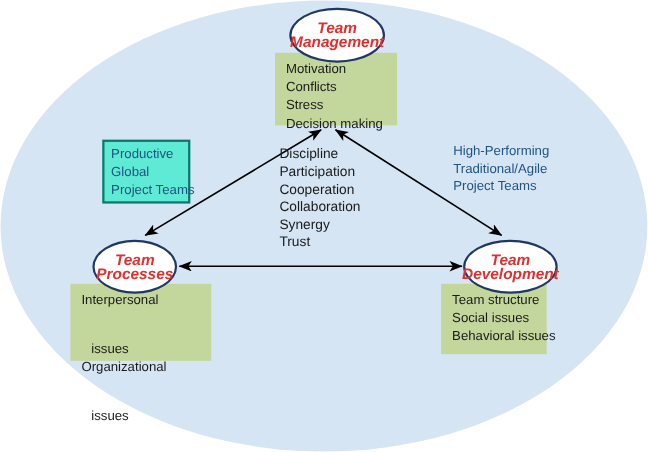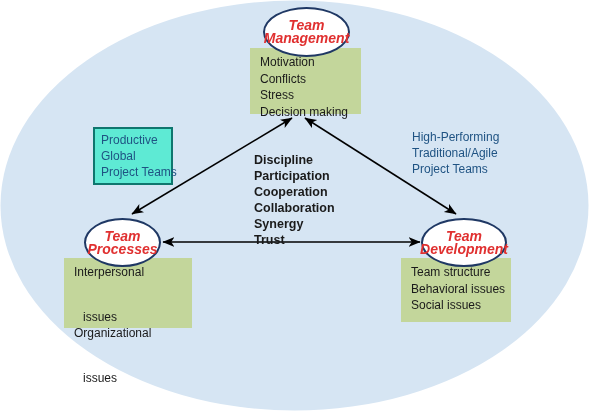--- a/index.html
+++ b/index.html
@@ -130,31 +130,31 @@
     <span class="line">Interpersonal</span>
     <span class="line indent">issues</span>
     <span class="line">Organizational</span>
     <span class="line indent">issues</span>
   </div>
   <div class="node-ellipse" id="node-processes" style="left:84px; top:218px; width:77px; height:49px;">
     <span>Team</span>
     <span>Processes</span>
   </div>
 
-  <div class="attr-box" id="box-development" style="left:401px; top:258px; width:110px; height:64px;">
+  <div class="attr-box" id="box-development" style="left:401px; top:258px; width:96px; height:64px;">
     <span class="line">Team structure</span>
+    <span class="line">Social issues</span>
     <span class="line">Behavioral issues</span>
-    <span class="line">Social issues</span>
   </div>
   <div class="node-ellipse" id="node-development" style="left:421px; top:218px; width:86px; height:49px;">
     <span>Team</span>
     <span>Development</span>
   </div>
 
-  <div class="center-list" id="center-list" style="left:254px; top:152px;font-weight:bold;">
+  <div class="center-list" id="center-list" style="left:254px; top:132px;">
     <span class="line">Discipline</span>
     <span class="line">Participation</span>
     <span class="line">Cooperation</span>
     <span class="line">Collaboration</span>
     <span class="line">Synergy</span>
     <span class="line">Trust</span>
   </div>
 
   <div class="side-note" id="note-left" style="left:93px; top:127px; width:80px;">
     <span class="line">Productive</span>

